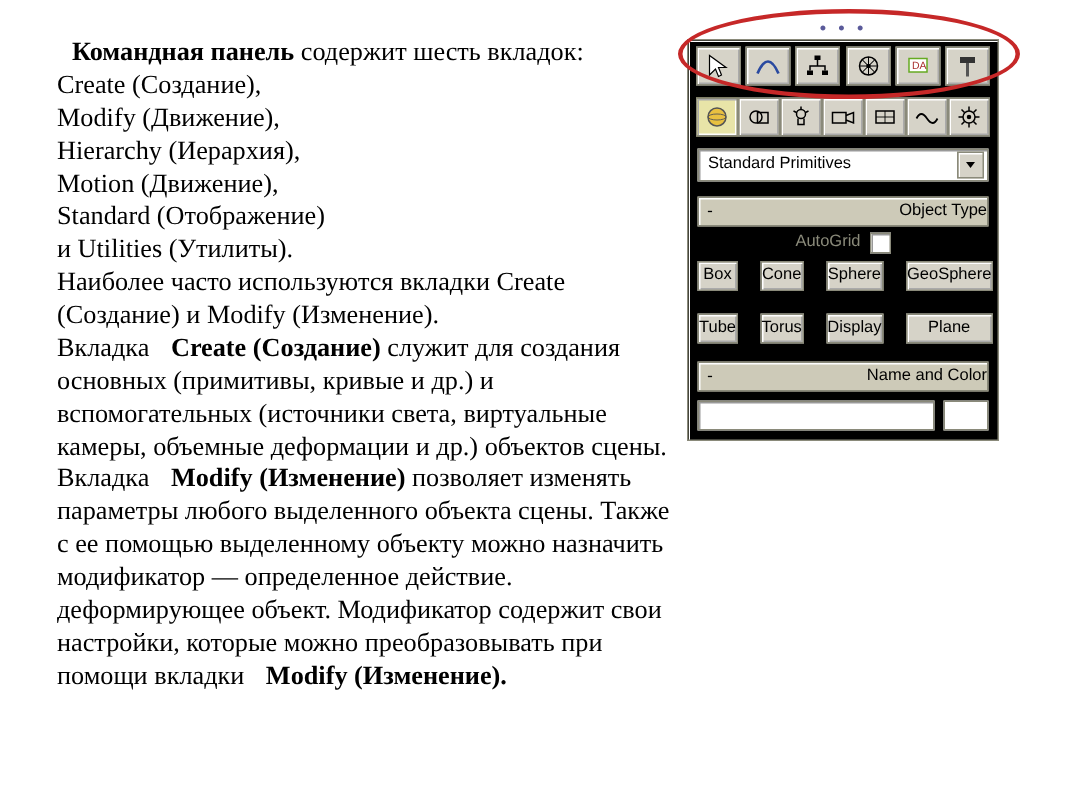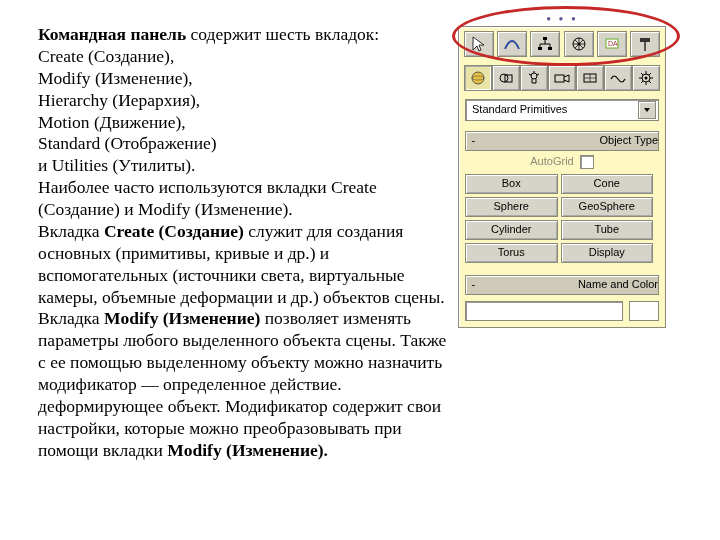--- a/index.html
+++ b/index.html
@@ -14,30 +14,30 @@
     color: #000;
     position: relative;
     overflow: hidden;
   }
   .text-col {
     position: absolute;
     left: 38px;
     top: 24px;
     width: 420px;
   }
-  .text-col b { font-weight: bold; }
+  .text-col b { font-weight: bold; margin-left: 10px; }
   .panel-wrap {
     position: absolute;
     left: 458px;
     top: 16px;
     width: 208px;
   }
   .panel {
     width: 206px;
-    background: #fef9c3;
+    background: #000000;
     border: 1px solid #8a8a7a;
     font-family: Tahoma, Arial, sans-serif;
     font-size: 11px;
     color: #000;
     box-shadow: 1px 1px 0 #fff inset;
   }
   .dots {
     text-align: center;
     color: #5a5a9a;
     font-size: 14px;
@@ -123,22 +123,22 @@
   }
   .autogrid .cb {
     width: 12px;
     height: 12px;
     background: #fff;
     border: 1px solid #8a8a7a;
     box-shadow: 1px 1px 0 #999 inset;
   }
   .obj-grid {
     display: grid;
-    grid-template-columns: 1fr 1fr;
-    gap: 3px;
+    grid-template-columns: 1fr 1fr 1fr 1fr;
+    gap: 15px;
     padding: 3px 12px 6px 6px;
   }
   .obj-btn {
     height: 18px;
     background: #d6d3c8;
     border: 1px solid #8a8a7a;
     box-shadow: 1px 1px 0 #fff inset, -1px -1px 0 #aaa inset;
     display: flex;
     align-items: center;
     justify-content: center;
@@ -174,21 +174,21 @@
     border-radius: 50%;
     pointer-events: none;
   }
 </style>
 </head>
 <body>
 
 <div class="text-col">
   <span><b>Командная панель </b><span>содержит шесть вкладок:</span></span><br>
   <span>Create (Создание),</span><br>
-  <span>Modify (Изменение),</span><br>
+  <span>Modify (Движение),</span><br>
   <span>Hierarchy (Иерархия),</span><br>
   <span>Motion (Движение),</span><br>
   <span>Standard (Отображение)</span><br>
   <span>и Utilities (Утилиты).</span><br>
   <span> Наиболее часто используются вкладки Create (Создание) и Modify (Изменение).</span><br>
   <span>
     <span>Вкладка </span><b>Create (Создание)</b><span> служит для создания основных (примитивы, кривые и др.) и вспомогательных (источники света, виртуальные камеры, объемные деформации и др.) объектов сцены. Вкладка </span><b>Modify (Изменение)</b><span> позволяет изменять параметры любого выделенного объекта сцены. Также с ее помощью выделенному объекту можно назначить модификатор — определенное действие. деформирующее объект. Модификатор содержит свои настройки, которые можно преобразовывать при помощи вкладки </span><b>Modify (Изменение).</b>
   </span>
 </div>
 
@@ -299,24 +299,24 @@
     </div>
     <div class="autogrid">
       <span>AutoGrid</span>
       <div class="cb"></div>
     </div>
     <div class="obj-grid">
       <div class="obj-btn">Box</div>
       <div class="obj-btn">Cone</div>
       <div class="obj-btn">Sphere</div>
       <div class="obj-btn">GeoSphere</div>
-      <div class="obj-btn">Cylinder</div>
       <div class="obj-btn">Tube</div>
       <div class="obj-btn">Torus</div>
       <div class="obj-btn">Display</div>
+      <div class="obj-btn">Plane</div>
     </div>
 
     <div class="section-hdr">
       <span class="minus">-</span>
       <span class="title">Name and Color</span>
     </div>
     <div class="namecolor-body">
       <div class="name-input"></div>
       <div class="color-swatch"></div>
     </div>

